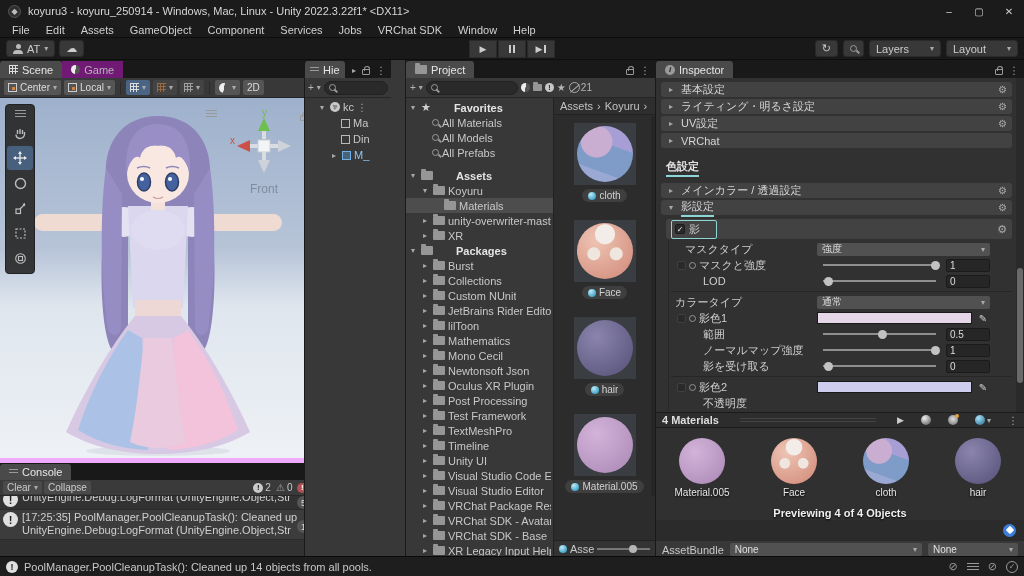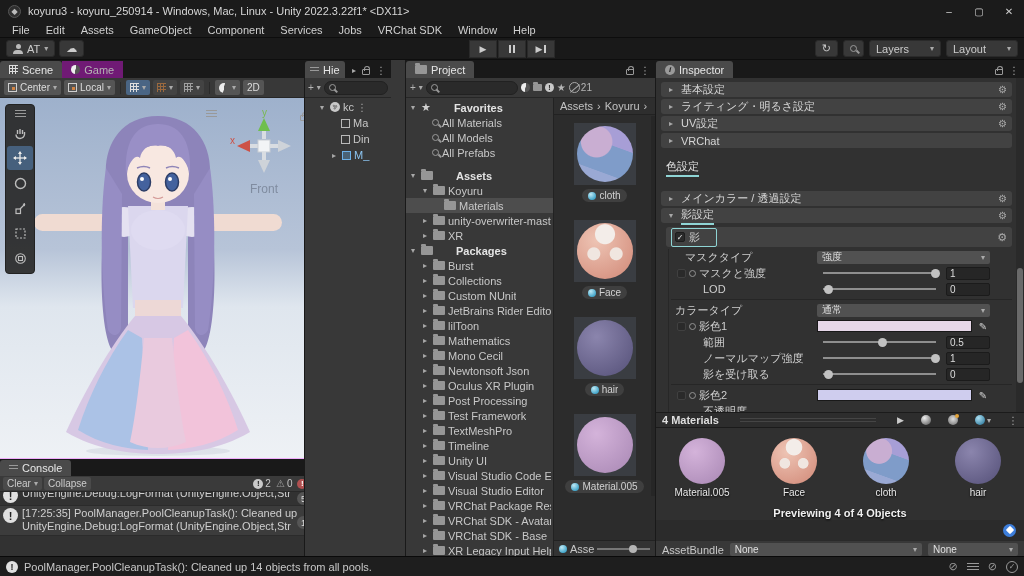--- a/index.html
+++ b/index.html
@@ -61,21 +61,21 @@
   .tool { width:26px; height:24px; display:flex; align-items:center; justify-content:center; border-radius:3px; }
   .tool.sel { background:#46607d; }
   .tool svg { display:block; }
   .gizmo { position:absolute; right:12px; top:8px; width:84px; text-align:center; }
   .gizmo-hamb { position:absolute; left:-16px; top:4px; }
   .gizmo-lock { position:absolute; right:-2px; top:6px; }
   .frontlabel { color:rgba(120,132,150,.85); font-size:12px; margin-top:0; }
   .chara { position:absolute; left:0; top:0; }
 
   
-  .console { height:98px; background:#323232; border-top:1px solid #f0abfc; display:flex; flex-direction:column; }
+  .console { height:98px; background:#323232; border-top:5px solid #f0abfc; display:flex; flex-direction:column; }
   .ctoolbar { height:16px; background:#3a3a3a; border-bottom:1px solid #282828; display:flex; align-items:center; gap:2px; padding:0 3px; font-size:10px; }
   .cbtn { height:13px; display:flex; align-items:center; gap:3px; padding:0 4px; background:#4a4a4a; border-radius:2px; color:#ccc; }
   .cbadges { margin-left:auto; display:flex; gap:5px; align-items:center; }
   .cico { width:10px; height:10px; border-radius:50%; background:#c9c9c9; color:#222; font-size:8px; font-weight:bold; display:flex; align-items:center; justify-content:center; }
   .clist { flex:1; overflow:hidden; position:relative; }
   .centry { display:flex; align-items:flex-start; gap:4px; padding:1px 14px 2px 3px; border-bottom:1px solid #2b2b2b; position:relative; }
   .centry.alt { background:#3c3c3c; }
   .bigbang { width:15px; height:15px; border-radius:50%; background:#e0e0e0; color:#222; font-weight:bold; font-size:11px; display:flex; align-items:center; justify-content:center; flex:none; margin-top:1px; }
   .clines { overflow:hidden; white-space:nowrap; line-height:13px; color:#cfcfcf; }
   .cbadge { position:absolute; right:8px; top:3px; min-width:13px; height:13px; border-radius:7px; background:#555; color:#ddd; font-size:9px; display:flex; align-items:center; justify-content:center; padding:0 3px; }
@@ -120,21 +120,21 @@
   .pill span { overflow:hidden; white-space:nowrap; font-size:10px; color:#d2d2d2; }
   .pfooter { height:16px; background:#333; border-top:1px solid #222; display:flex; align-items:center; gap:3px; padding:0 5px; overflow:hidden; }
   .slider-min { flex:1; height:2px; background:#777; position:relative; min-width:20px; }
   .slider-min i { position:absolute; right:25%; top:-3px; width:8px; height:8px; border-radius:50%; background:#b5b5b5; }
   .pvscroll { position:absolute; right:0; top:18px; width:4px; height:380px; background:#262626; }
 
   
   .ibody { height:334px; background:#313131; position:relative; overflow:hidden; padding-top:2px; }
   .isec { height:15px; background:#424242; border-radius:3px; margin:2px 5px; display:flex; align-items:center; gap:5px; padding:0 5px; color:#d6d6d6; }
   .isec .gear { margin-left:auto; color:#aaa; font-size:10px; }
-  .iheader { margin:9px 0 12px 10px; color:#e2e2e2; font-weight:normal; display:inline-block; border-bottom:2px solid #8fd5d5; padding-bottom:1px; }
+  .iheader { margin:9px 0 4px 10px; color:#e2e2e2; font-weight:bold; display:inline-block; border-bottom:2px solid #8fd5d5; padding-bottom:1px; }
   .cyan-under { border-bottom:2px solid #8fd5d5; padding-bottom:1px; }
   .togglerow { height:20px; background:#424242; border-radius:3px; margin:4px 5px 2px 10px; display:flex; align-items:center; padding:0 5px; }
   .togglebox { border:1.5px solid #8fd5d5; border-radius:2px; display:flex; align-items:center; gap:4px; padding:1px 16px 1px 3px; }
   .cb { width:10px; height:10px; background:#2a2a2a; border:1px solid #1d1d1d; border-radius:2px; color:#e8e8e8; font-size:8px; display:flex; align-items:center; justify-content:center; }
   .cb0 { width:9px; height:9px; background:#2a2a2a; border:1px solid #404040; border-radius:2px; flex:none; }
   .texdot { width:7px; height:7px; border:1.2px solid #919191; border-radius:50%; flex:none; }
   .irows { margin-left:12px; border-left:1px solid #272727; padding-left:2px; }
   .irow { display:flex; align-items:center; height:16px; padding-right:22px; gap:4px; }
   .ilabel { width:142px; flex:none; display:flex; align-items:center; gap:3px; overflow:hidden; white-space:nowrap; color:#cfcfcf;text-align:center; }
   .ind1 { padding-left:14px; } .ind2 { padding-left:6px; } .ind3 { padding-left:32px; }

